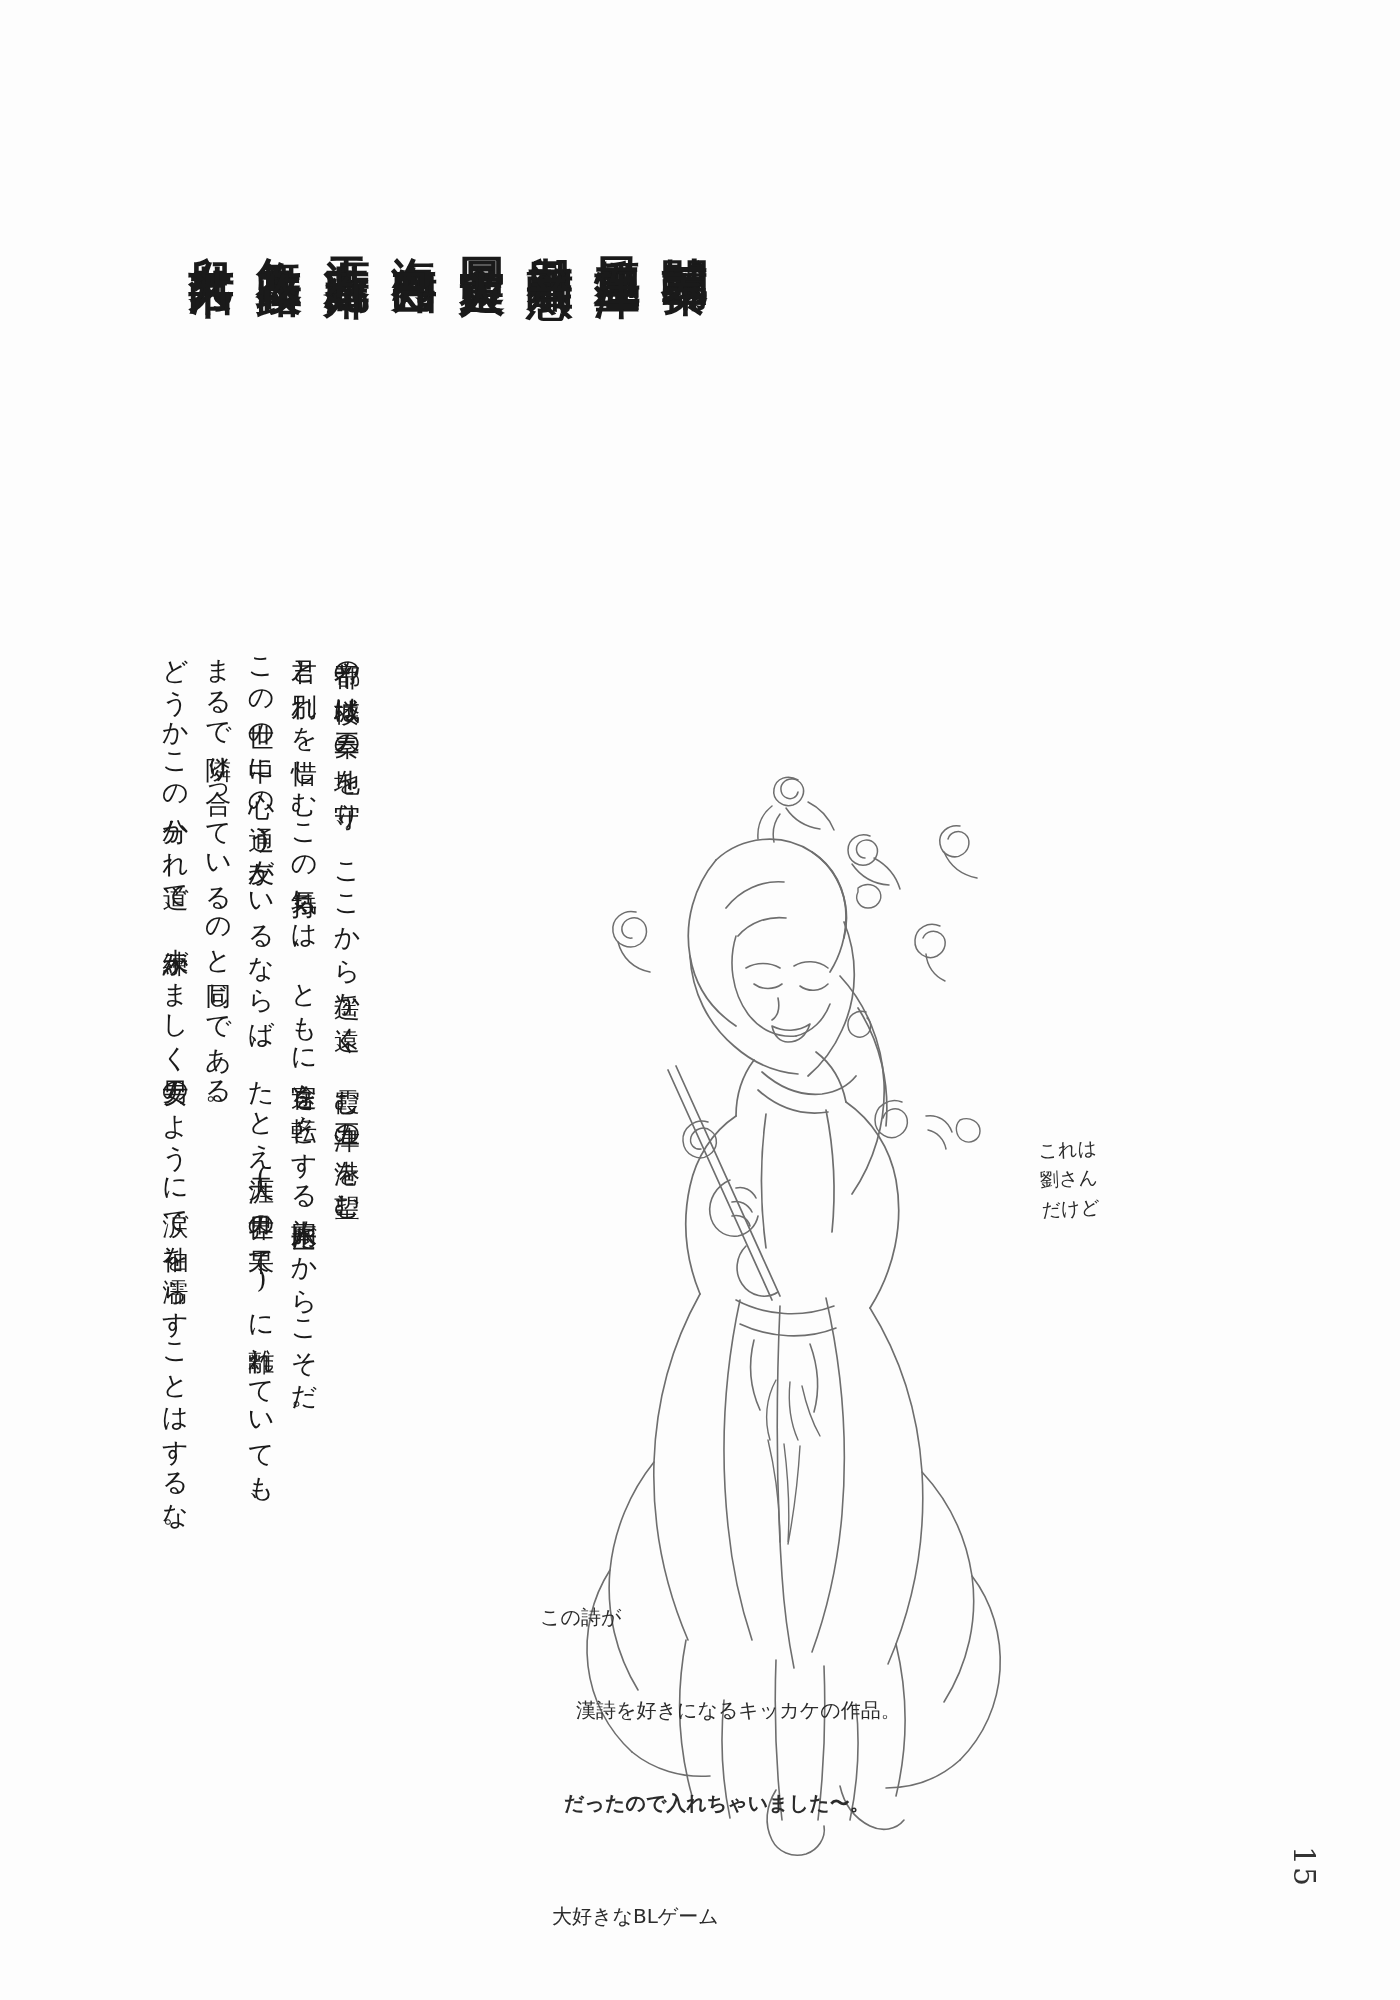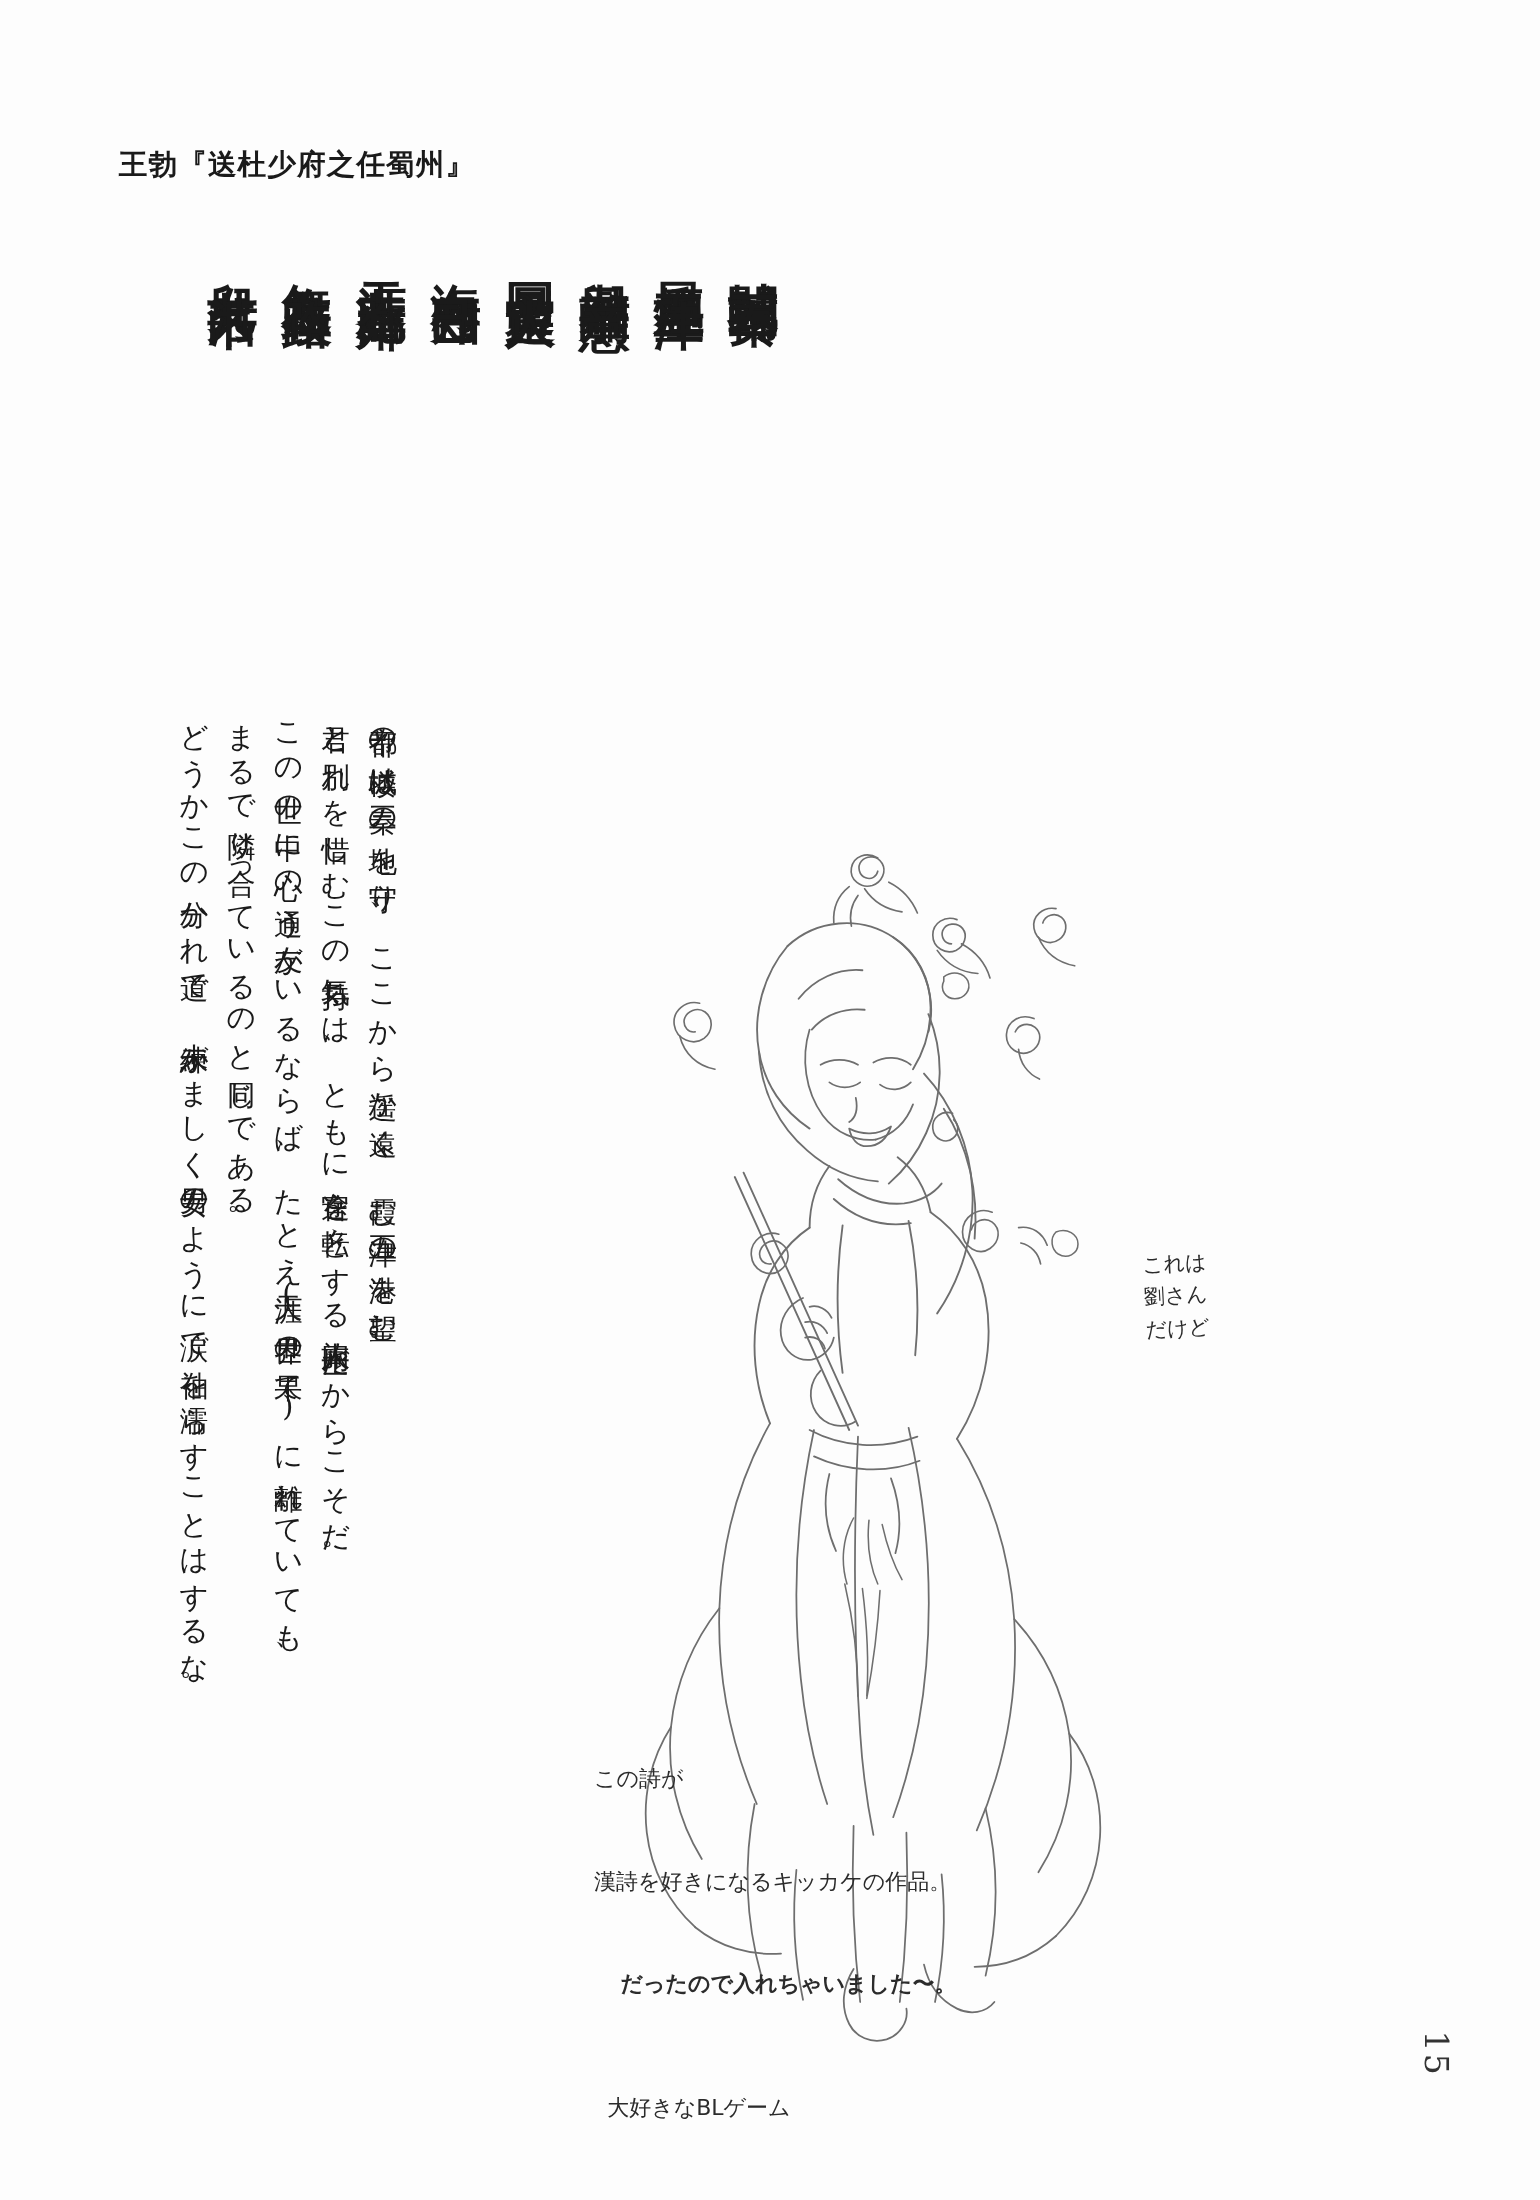--- a/index.html
+++ b/index.html
@@ -99,21 +99,21 @@
     top: 1135px;
     font-size: 19px;
     transform: rotate(-3deg);
   }
   .note-bottom {
     left: 540px;
     top: 1540px;
     font-size: 20px;
   }
   .note-bottom .l1 { margin-left: 0px; }
-  .note-bottom .l2 { }
+  .note-bottom .l2 { margin-left: 36px; }
   .note-bottom .l3 { margin-left: 24px; font-weight: bold; }
   .note-bottom .l4 { margin-left: 12px; margin-top: 20px; }
   .note-bottom .l5 { margin-left: 36px; }
 
   
   .page-number {
     position: absolute;
     right: 78px;
     bottom: 112px;
     writing-mode: vertical-rl;
@@ -121,21 +121,20 @@
     letter-spacing: 2px;
     color: #333;
     font-family: "DejaVu Serif", "Liberation Serif", serif;
   }
 </style>
 </head>
 <body>
 
 <div class="page">
 
-  <div class="doc-title">王勃『送杜少府之任蜀州』</div>
 
   <div class="poem">
     <div class="poem-line">城闕輔三秦</div>
     <div class="poem-line">風煙望五津</div>
     <div class="poem-line">與君離別意</div>
     <div class="poem-line">同是宦遊人</div>
     <div class="poem-line">海內存知己</div>
     <div class="poem-line">天涯若比鄰</div>
     <div class="poem-line">無為在歧路</div>
     <div class="poem-line">兒女共沾巾</div>

